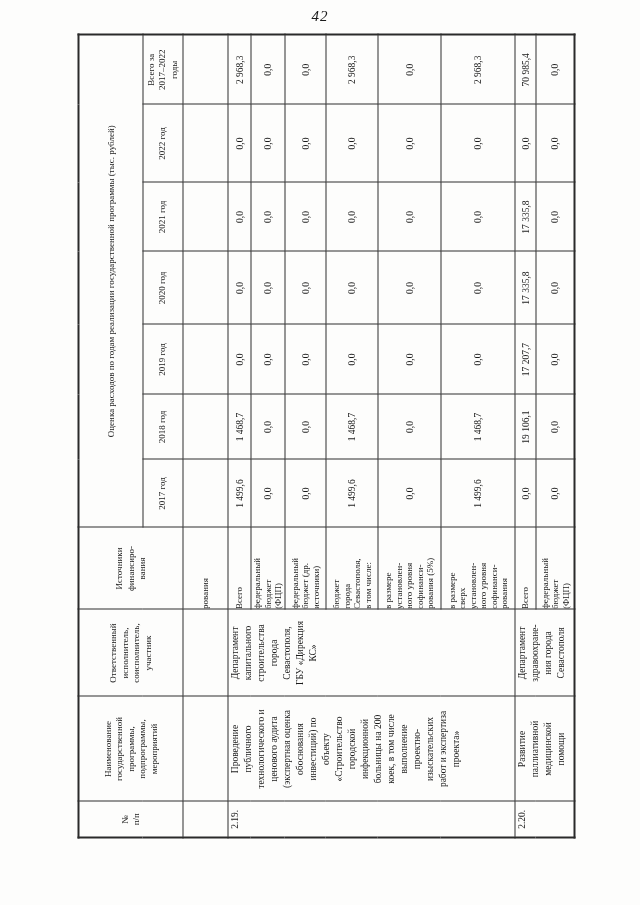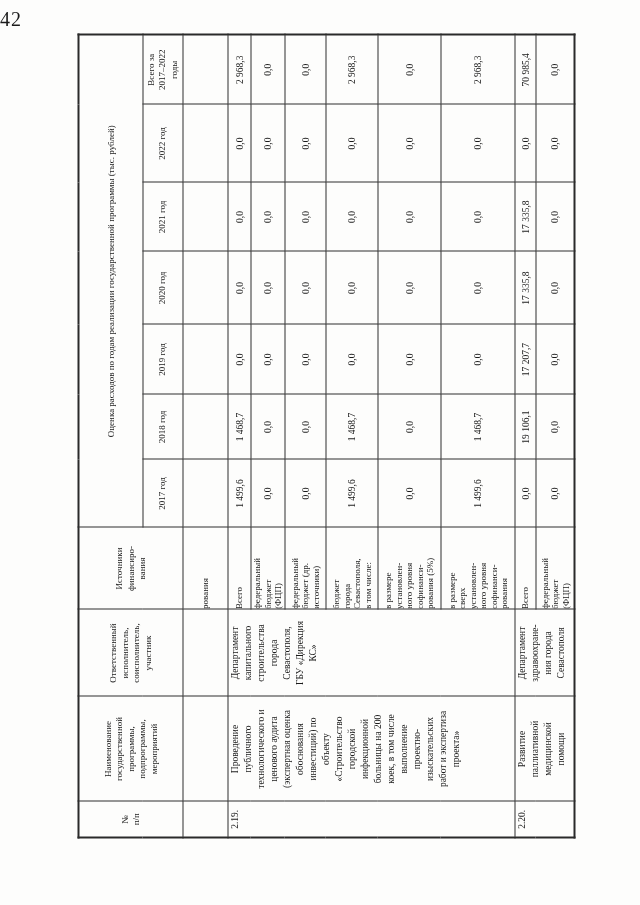--- a/index.html
+++ b/index.html
@@ -4,21 +4,21 @@
 <style>
   html, body { margin:0; padding:0; background:#ffffff; }
   .page {
     position:relative; width:640px; height:905px;
     background:#fdfdfc; overflow:hidden;
     font-family:"Liberation Serif","DejaVu Serif",serif;
     color:#1b1b1b;
   }
   .page-number {
     position:absolute; top:8px; left:0; right:0;
-    text-align:left; font-size:20px; letter-spacing:1px;
+    text-align:center; font-size:15px; letter-spacing:1px;font-style:italic;
   }
   .table-rotator {
     position:absolute; left:-76px; top:189px;
     width:803px; height:496px;
     transform:rotate(-90deg);
   }
   table.budget {
     border-collapse:collapse; table-layout:fixed;
     width:803px; border:2px solid #2a2a2a;
   }

